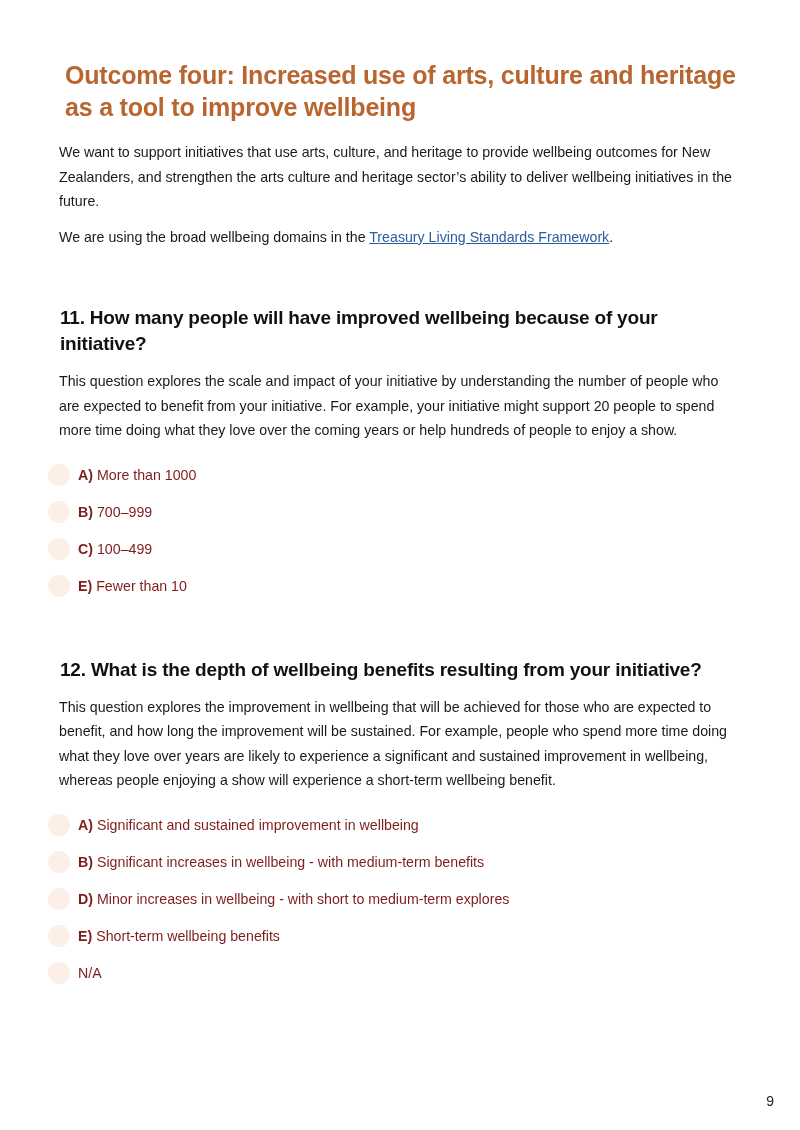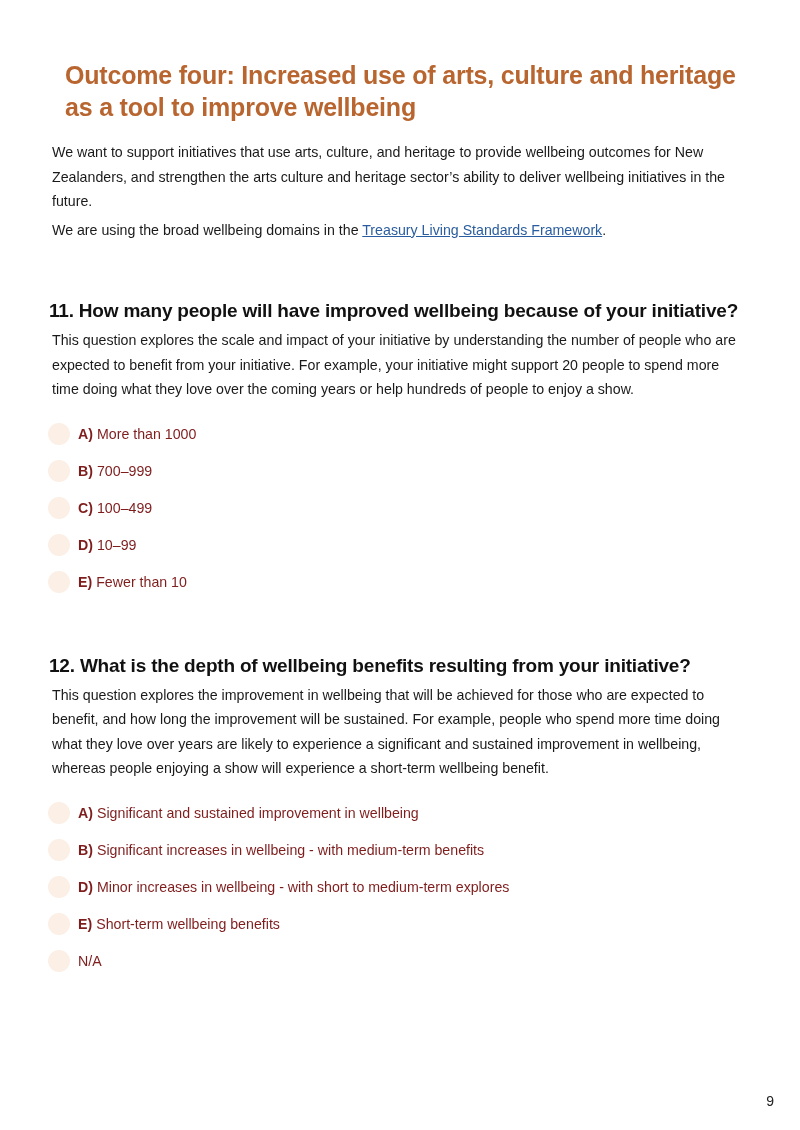--- a/index.html
+++ b/index.html
@@ -1,24 +1,24 @@
 <!DOCTYPE html>
 <html><head>
 <meta charset="utf-8">
 <style>
   html, body { margin: 0; padding: 0; background: #ffffff; }
   body { width: 800px; height: 1130px; position: relative; overflow: hidden;
          font-family: "Liberation Sans", sans-serif; color: #1a1a1a; }
   .page { position: absolute; left: 48px; top: 42px; width: 705px; }
   h1 { margin: 17px; color: #b8652f; font-size: 25px; line-height: 32px; font-weight: bold; letter-spacing: -0.2px; }
-  p.body { margin: 4px; font-size: 14.2px; line-height: 24.5px; color: #1a1a1a; }
+  p.body { margin: 11px; font-size: 14.2px; line-height: 24.5px; color: #1a1a1a; }
   .intro { margin-top: 12px; }
   .intro2 { margin-top: 8px; }
   a.link { color: #2a5d9f; text-decoration: underline; }
-  h2 { margin: 1px; font-size: 19px; line-height: 26px; font-weight: bold; color: #111; letter-spacing: -0.2px; }
+  h2 { margin: 12px; font-size: 19px; line-height: 26px; font-weight: bold; color: #111; letter-spacing: -0.2px; }
   .q11 { margin-top: 56px; }
   .q12 { margin-top: 52px; }
   .qdesc { margin-top: 6px; }
   .options { margin-top: 14px; }
   .option { display: flex; align-items: center; height: 37px; }
   .radio { width: 22px; height: 22px; border-radius: 50%; background: #fcefe6; margin-right: 8px; flex: 0 0 auto; }
   .opt-text { font-size: 14.2px; color: #7f1d1d; }
   .opt-letter { font-weight: bold; margin-right: 4px; }
   .page-num { position: absolute; right: 26px; top: 1093px; font-size: 14px; color: #222; }
 </style>
@@ -39,24 +39,20 @@
         <span class="radio"></span>
         <span class="opt-text"><span class="opt-letter">A)</span><span>More than 1000</span></span>
       </div>
       <div class="option">
         <span class="radio"></span>
         <span class="opt-text"><span class="opt-letter">B)</span><span>700–999</span></span>
       </div>
       <div class="option">
         <span class="radio"></span>
         <span class="opt-text"><span class="opt-letter">C)</span><span>100–499</span></span>
-      </div>
-      <div class="option">
-        <span class="radio"></span>
-        <span class="opt-text"><span class="opt-letter">D)</span><span>10–99</span></span>
       </div>
       <div class="option">
         <span class="radio"></span>
         <span class="opt-text"><span class="opt-letter">E)</span><span>Fewer than 10</span></span>
       </div>
     </div>
   </section>
 
   <section class="q12">
     <h2>12. What is the depth of wellbeing benefits resulting from your initiative?</h2>

